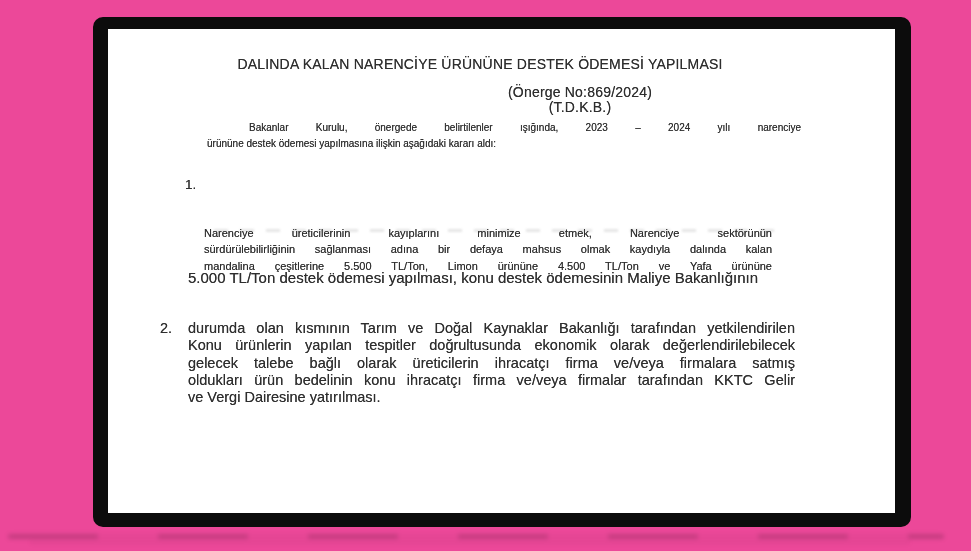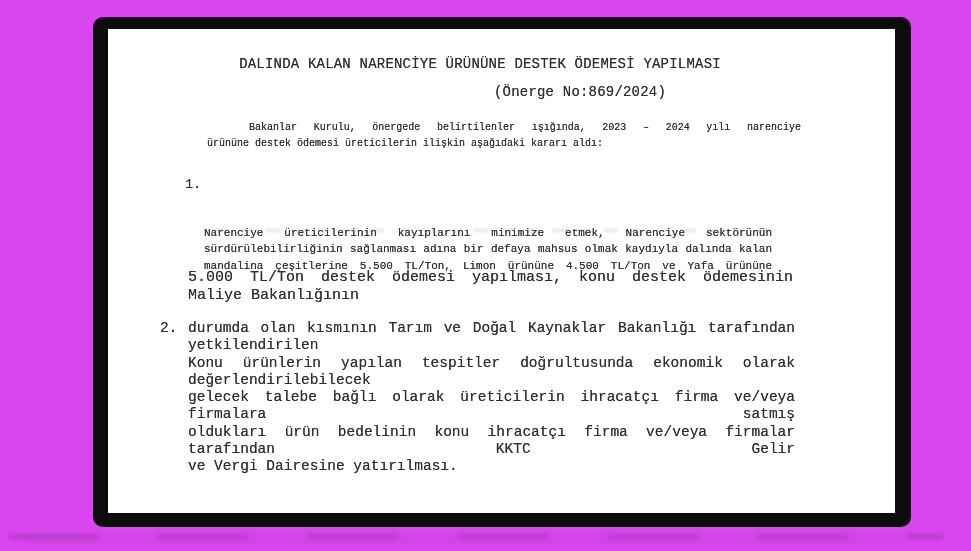--- a/index.html
+++ b/index.html
@@ -4,23 +4,23 @@
 <style>
   html, body {
     margin: 0;
     padding: 0;
     background: #ffffff;
   }
   .canvas {
     position: relative;
     width: 971px;
     height: 551px;
-    background: #d946ef;
+    background: #ec4899;
     overflow: hidden;
-    font-family: Liberation Mono, monospace;
+    font-family: Liberation Sans, sans-serif;
     color: #2e2e2e;
   }
   
   .frame {
     position: absolute;
     left: 93px;
     top: 17px;
     width: 818px;
     height: 510px;
     box-sizing: border-box;
@@ -145,25 +145,26 @@
 <body>
 
 <div class="canvas">
 
   <div class="frame"></div>
 
   <div class="txt title">DALINDA KALAN NARENCİYE ÜRÜNÜNE DESTEK ÖDEMESİ YAPILMASI</div>
 
   <div class="txt ref">
     <div>(Önerge No:869/2024)</div>
+    <div>(T.D.K.B.)</div>
   </div>
 
   <div class="txt para intro">
       <div class="line">Bakanlar Kurulu, önergede belirtilenler ışığında, 2023 – 2024 yılı narenciye</div>
-      <div class="line">ürününe destek ödemesi üreticilerin ilişkin aşağıdaki kararı aldı:</div>
+      <div class="line">ürününe destek ödemesi yapılmasına ilişkin aşağıdaki kararı aldı:</div>
     </div>
 
   <div class="txt num n1">1.</div>
 
   <div class="txt para item1 alljust">
       <div class="line">Narenciye üreticilerinin kayıplarını minimize etmek, Narenciye sektörünün</div>
       <div class="line">sürdürülebilirliğinin sağlanması adına bir defaya mahsus olmak kaydıyla dalında kalan</div>
       <div class="line">mandalina çeşitlerine 5.500 TL/Ton, Limon ürününe 4.500 TL/Ton ve Yafa ürününe</div>
     </div>
 

